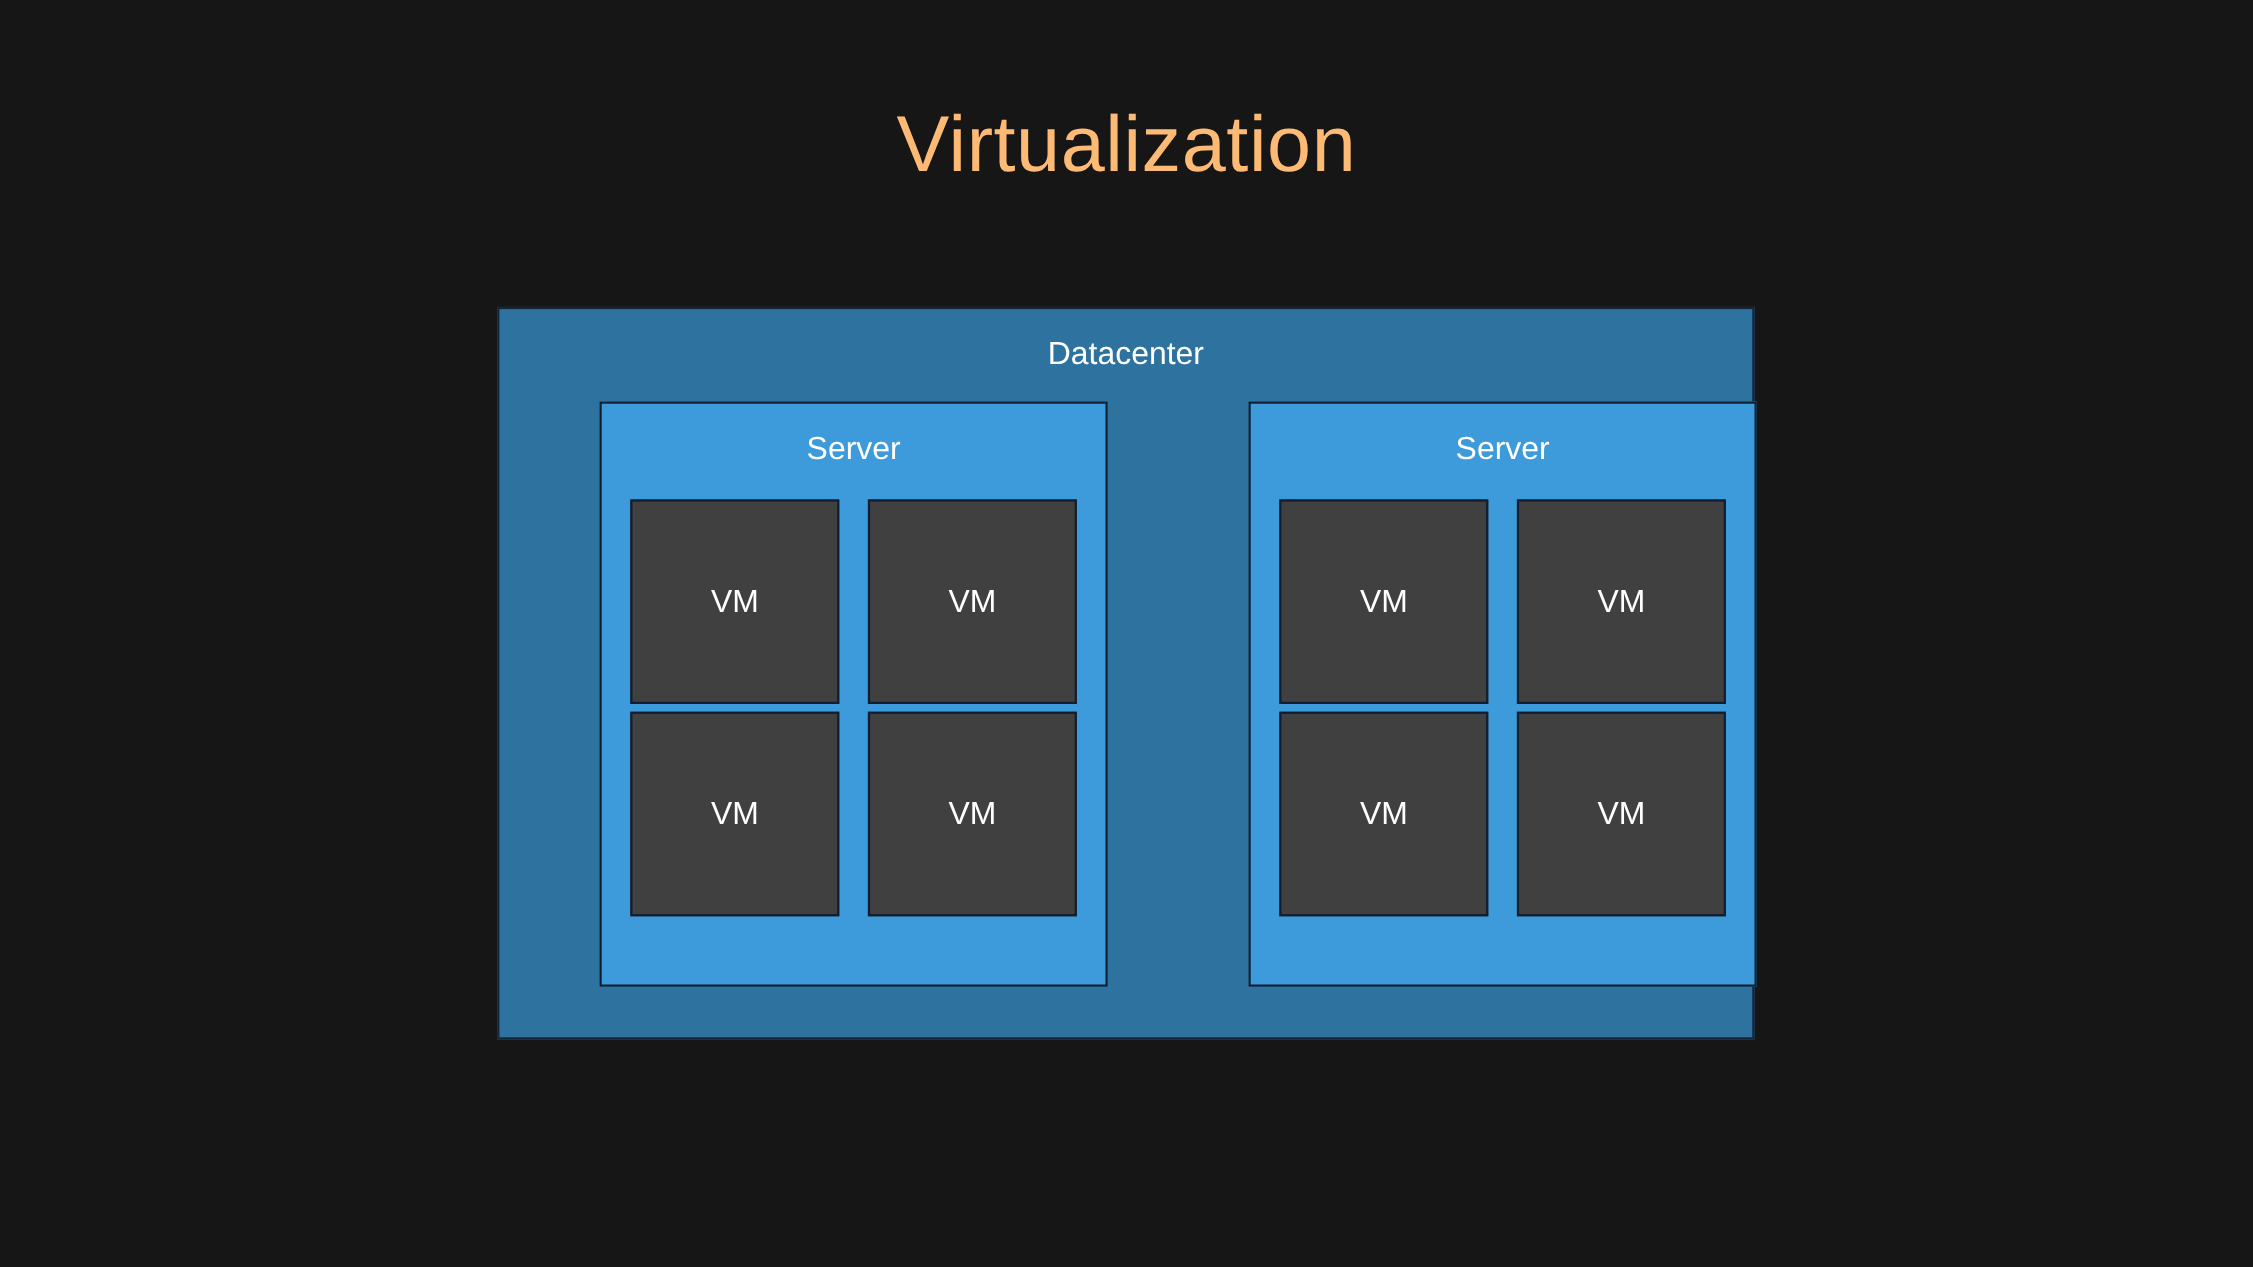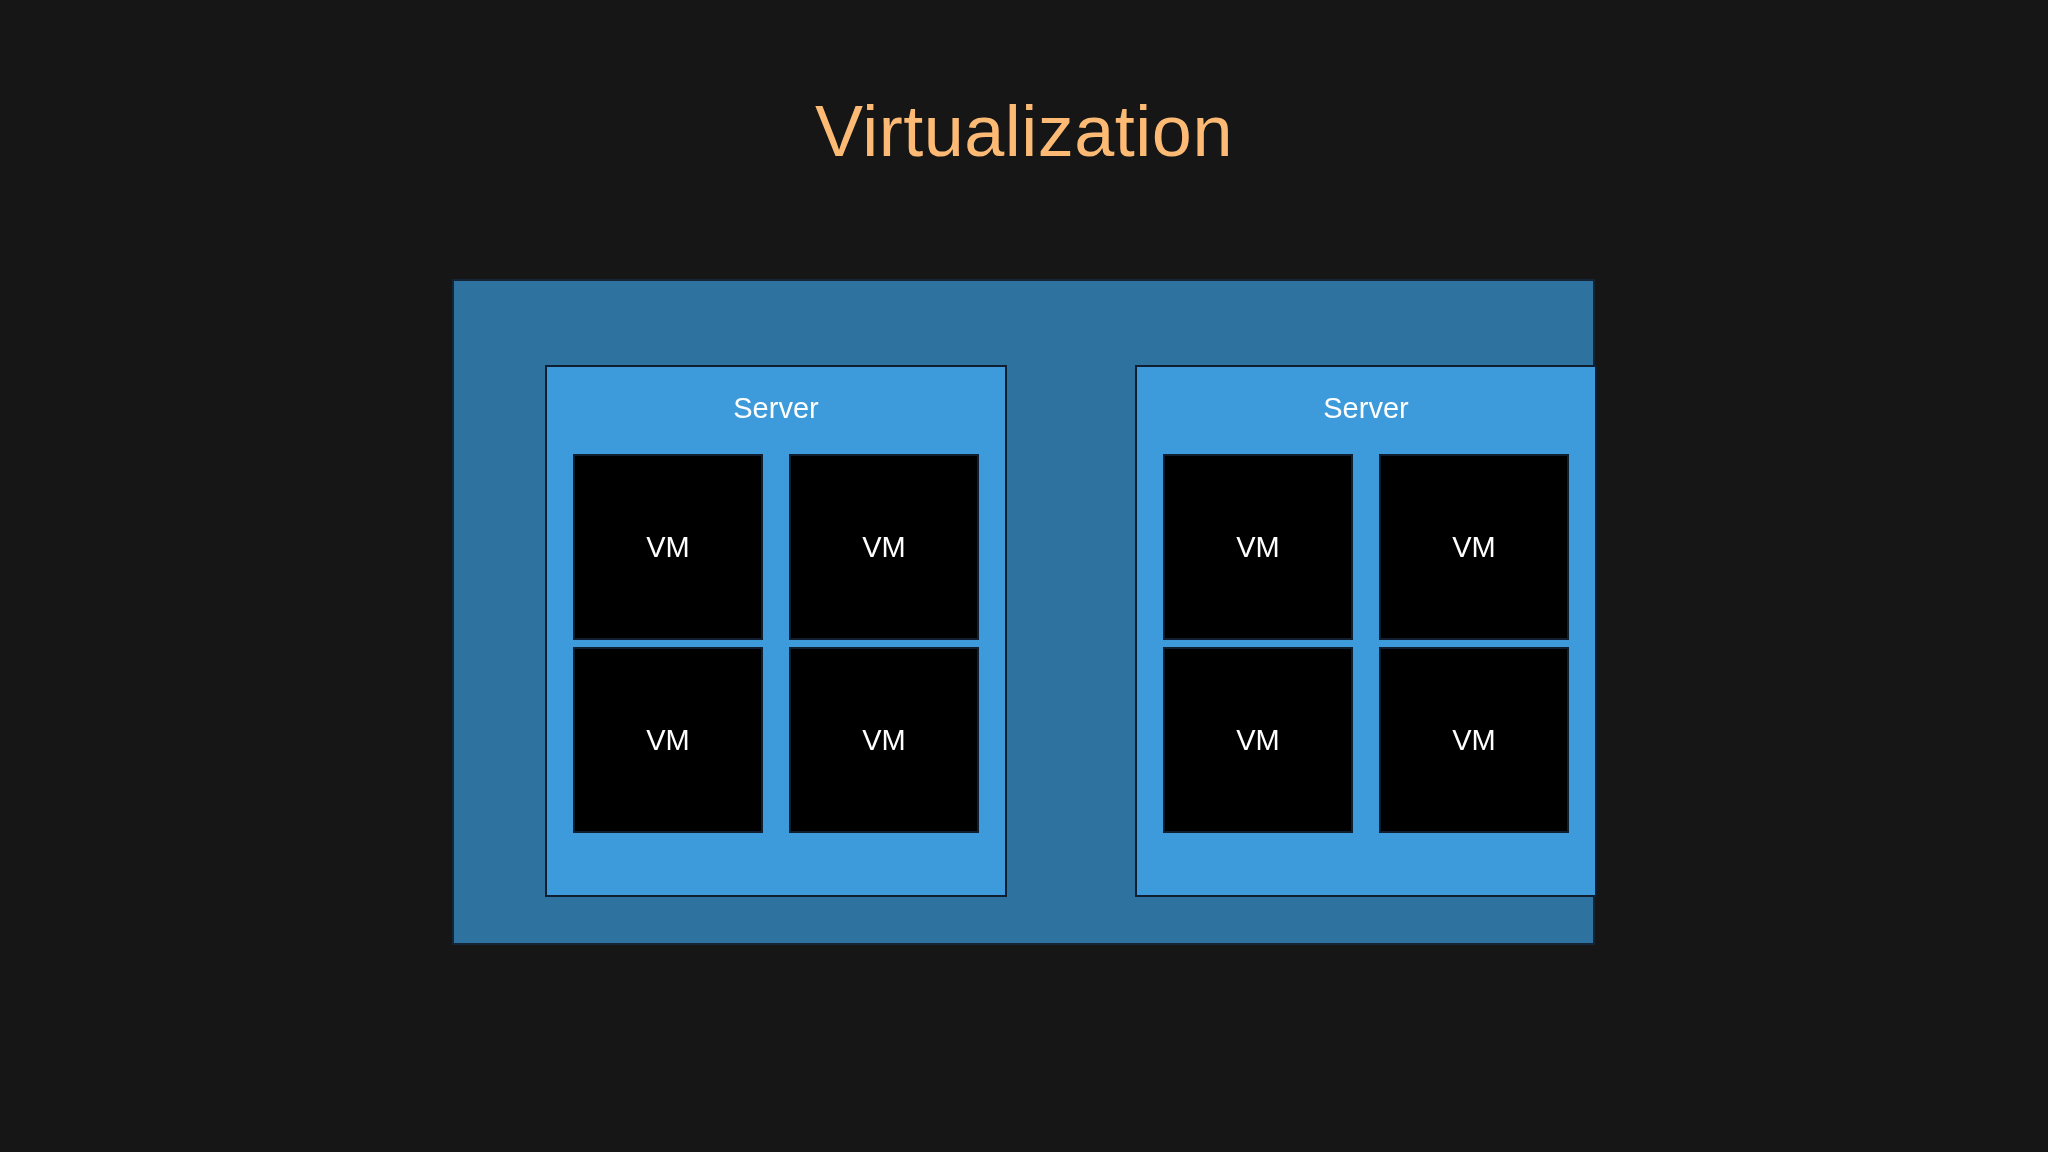--- a/index.html
+++ b/index.html
@@ -93,21 +93,21 @@
     top: 87px;
     width: 406px;
     height: 379px;
     display: grid;
     grid-template-columns: 190px 190px;
     grid-template-rows: 186px 186px;
     column-gap: 26px;
     row-gap: 7px;
   }
   .vm {
-    background: #000000;
+    background: #404040;
     border: 2px solid #101e30;
     box-sizing: border-box;
     display: flex;
     align-items: center;
     justify-content: center;
   }
   .vm-label {
     color: #ffffff;
     font-size: 29px;
     font-weight: 400;
@@ -117,20 +117,21 @@
 </style>
 </head>
 <body>
 
 <div id="slide">
 
   <div id="page-title">Virtualization</div>
 
   <div id="datacenter">
 
+    <div id="datacenter-label">Datacenter</div>
 
     <div id="servers-row">
 
       <div class="server">
         <div class="server-label">Server</div>
         <div class="vm-grid">
           <div class="vm">
             <span class="vm-label">VM</span>
           </div>
           <div class="vm">

